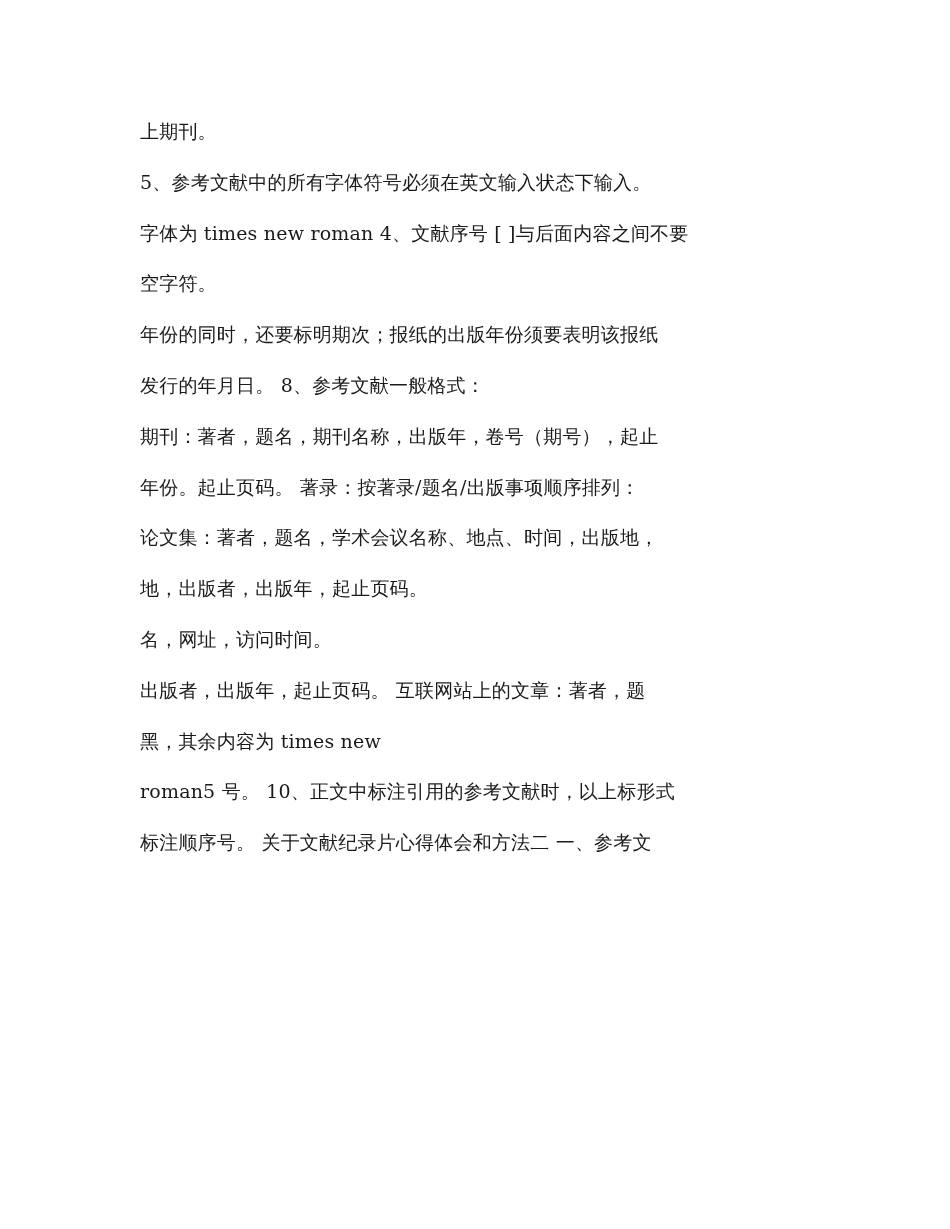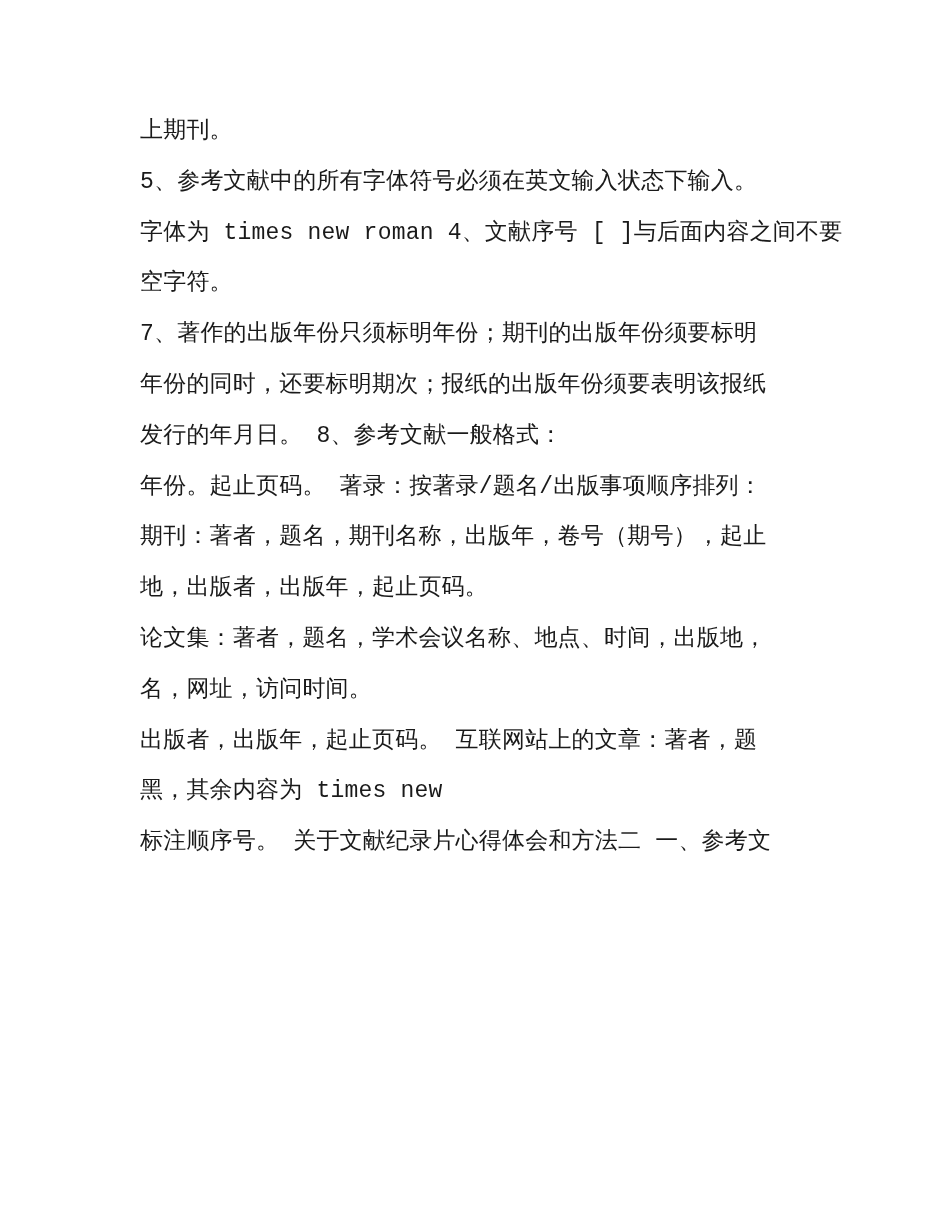--- a/index.html
+++ b/index.html
@@ -17,38 +17,37 @@
     }
     .page {
       position: absolute;
       left: 140px;
       top: 106px;
       width: 680px;
     }
     .line {
       height: 50.8px;
       line-height: 50.8px;
-      font-size: 23px;
+      font-size: 19px;
       white-space: nowrap;
       letter-spacing: 0.2px;
-      font-family: Liberation Mono, monospace;
     }
   </style>
 </head>
 <body>
 
 <div class="page">
   <div class="line">上期刊。</div>
   <div class="line">5、参考文献中的所有字体符号必须在英文输入状态下输入。</div>
   <div class="line">字体为 times new roman 4、文献序号 [ ]与后面内容之间不要</div>
   <div class="line">空字符。</div>
-  <div class="line">7、著作的出版年份只须标明年份；期刊的出版年份须要标明</div>
   <div class="line">年份的同时，还要标明期次；报纸的出版年份须要表明该报纸</div>
   <div class="line">发行的年月日。 8、参考文献一般格式：</div>
+  <div class="line">期刊：著者，题名，期刊名称，出版年，卷号（期号），起止</div>
   <div class="line">年份。起止页码。 著录：按著录/题名/出版事项顺序排列：</div>
-  <div class="line">期刊：著者，题名，期刊名称，出版年，卷号（期号），起止</div>
+  <div class="line">论文集：著者，题名，学术会议名称、地点、时间，出版地，</div>
   <div class="line">地，出版者，出版年，起止页码。</div>
-  <div class="line">论文集：著者，题名，学术会议名称、地点、时间，出版地，</div>
   <div class="line">名，网址，访问时间。</div>
   <div class="line">出版者，出版年，起止页码。 互联网站上的文章：著者，题</div>
   <div class="line">黑，其余内容为 times new</div>
+  <div class="line">roman5 号。 10、正文中标注引用的参考文献时，以上标形式</div>
   <div class="line">标注顺序号。 关于文献纪录片心得体会和方法二 一、参考文</div>
 </div>
 
 </body></html>

